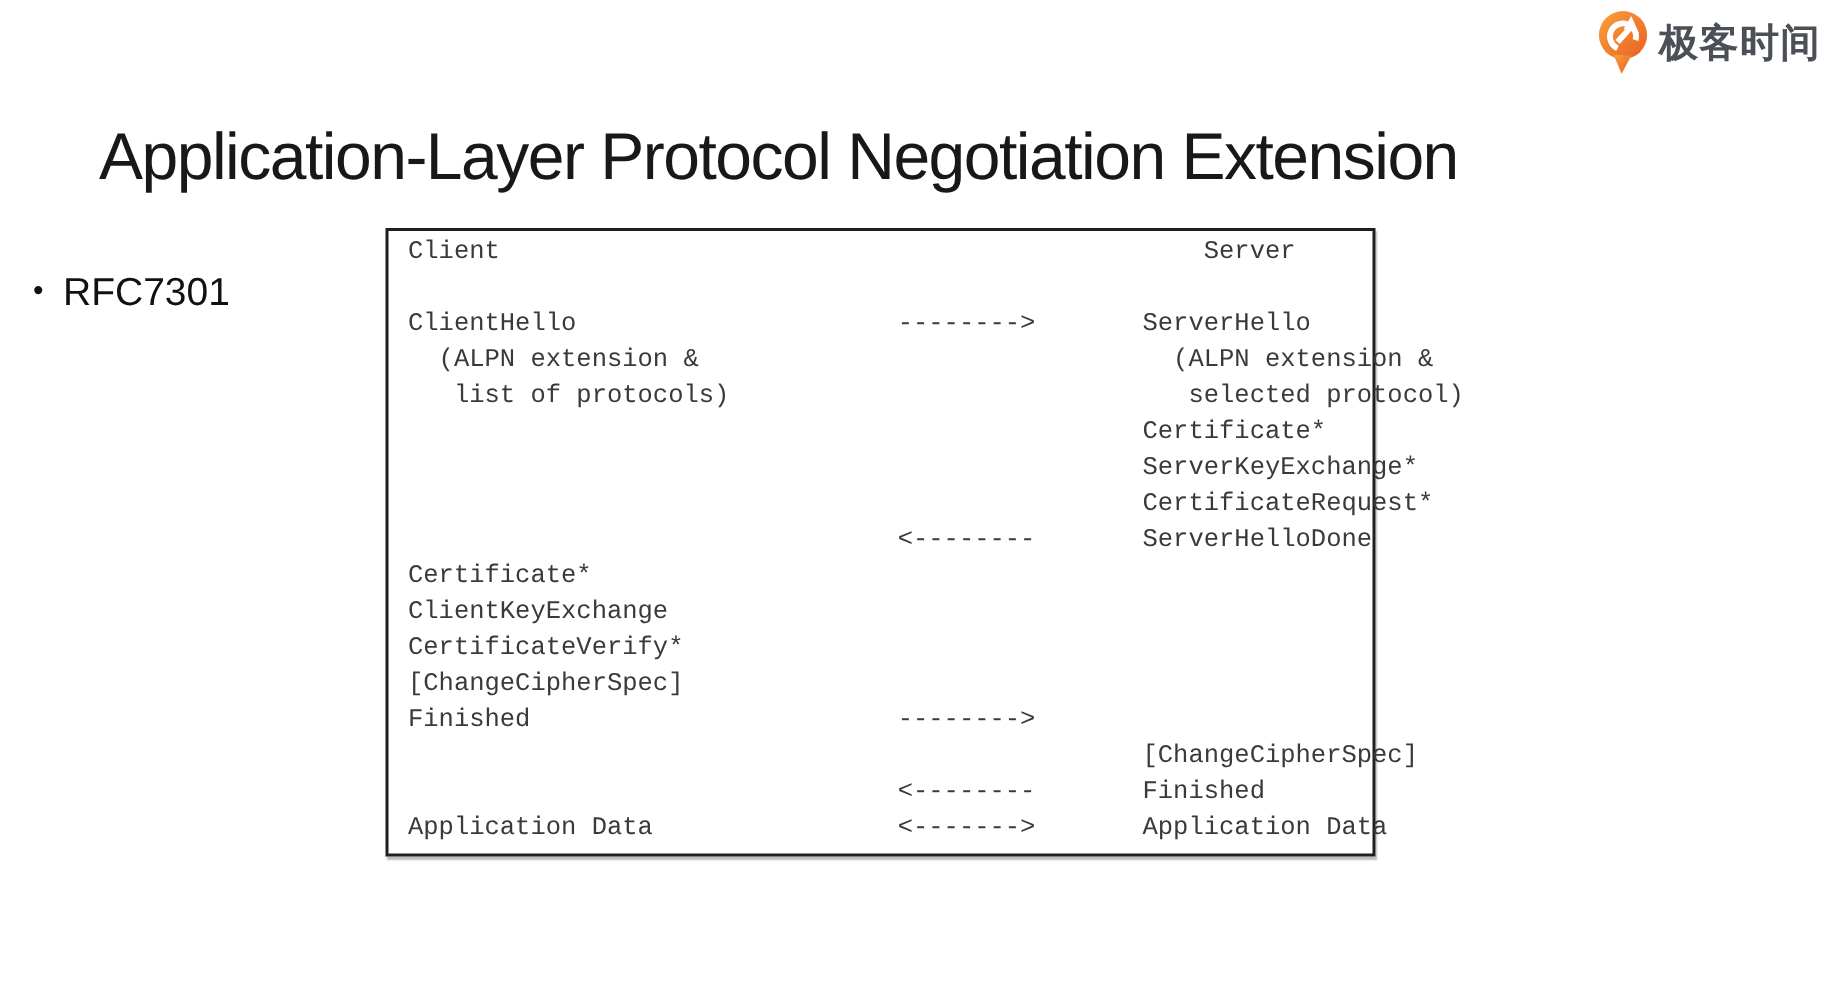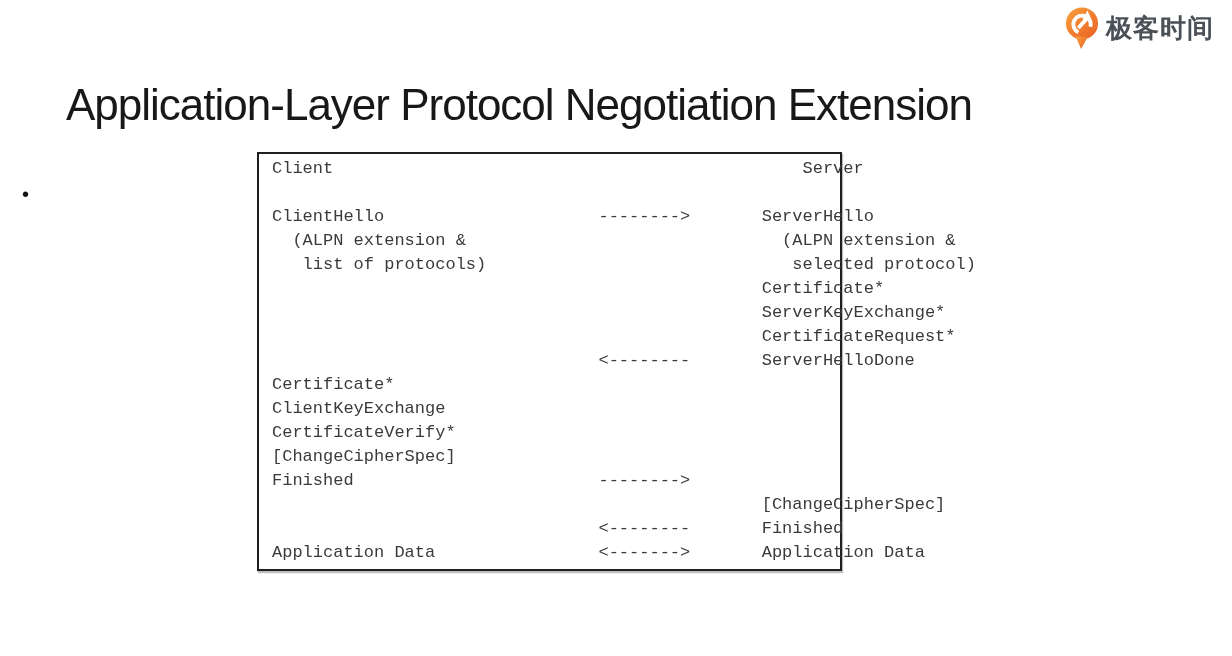--- a/index.html
+++ b/index.html
@@ -59,21 +59,21 @@
   .bullet-label {
     font-size: 26px;
     line-height: 30px;
   }
 
   
   .figure-box {
     position: absolute;
     left: 257px;
     top: 152px;
-    width: 585px;
+    width: 660px;
     height: 419px;
     background: #ffffff;
     border: 2px solid #1f1f1f;
     box-shadow: 1px 2px 1px rgba(110,110,110,0.45);
   }
   .figure-pre {
     font-family: "Liberation Mono", monospace;
     font-size: 17px;
     line-height: 24px;
     color: #3a3a3a;
@@ -98,20 +98,21 @@
     <path d="M16 24 L26 13" stroke="#ffffff" stroke-width="4.2"></path>
     <path d="M26 5 L31.5 17.5 L20.5 14.5 Z" fill="#ffffff"></path>
   </svg>
   <span class="logo-text">极客时间</span>
 </div>
 
 <h1 class="slide-title">Application-Layer Protocol Negotiation Extension</h1>
 
 <div class="bullet-row">
   <span class="bullet-marker">•</span>
+  <span class="bullet-label">RFC7301</span>
 </div>
 
 <div class="figure-box">
   <pre class="figure-pre">Client                                              Server
 
 ClientHello                     --------&gt;       ServerHello
   (ALPN extension &amp;                               (ALPN extension &amp;
    list of protocols)                              selected protocol)
                                                 Certificate*
                                                 ServerKeyExchange*

